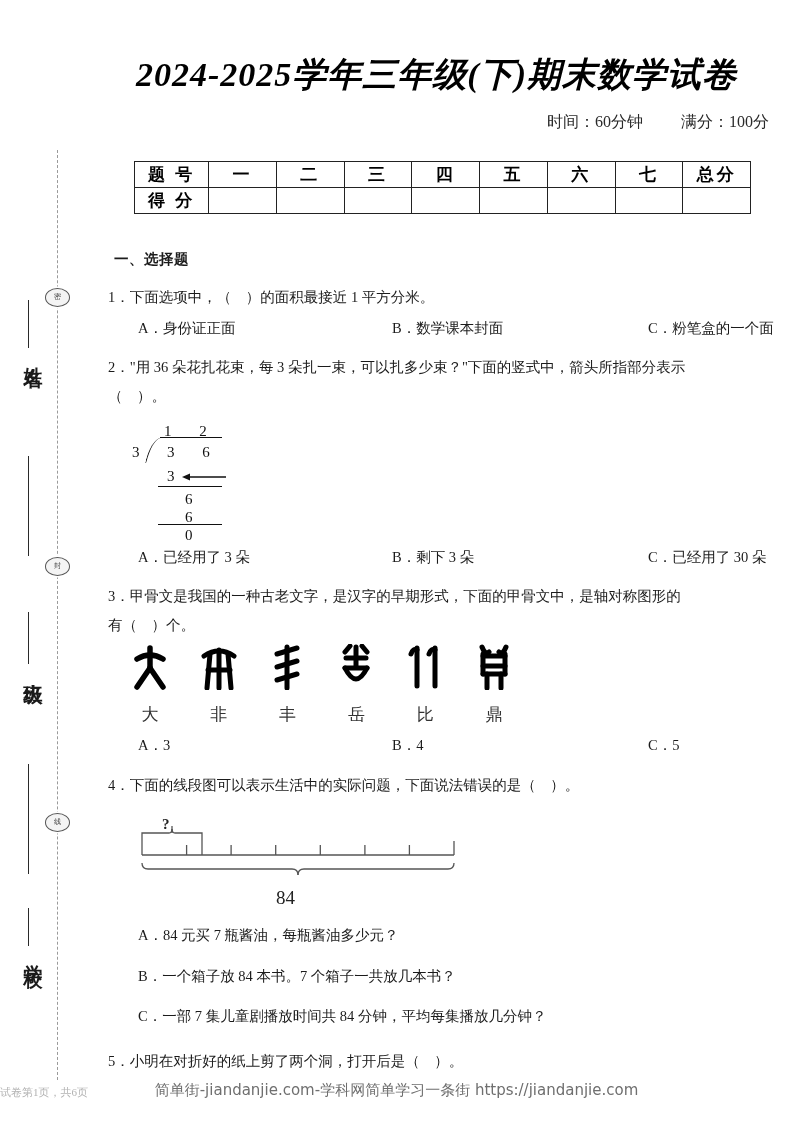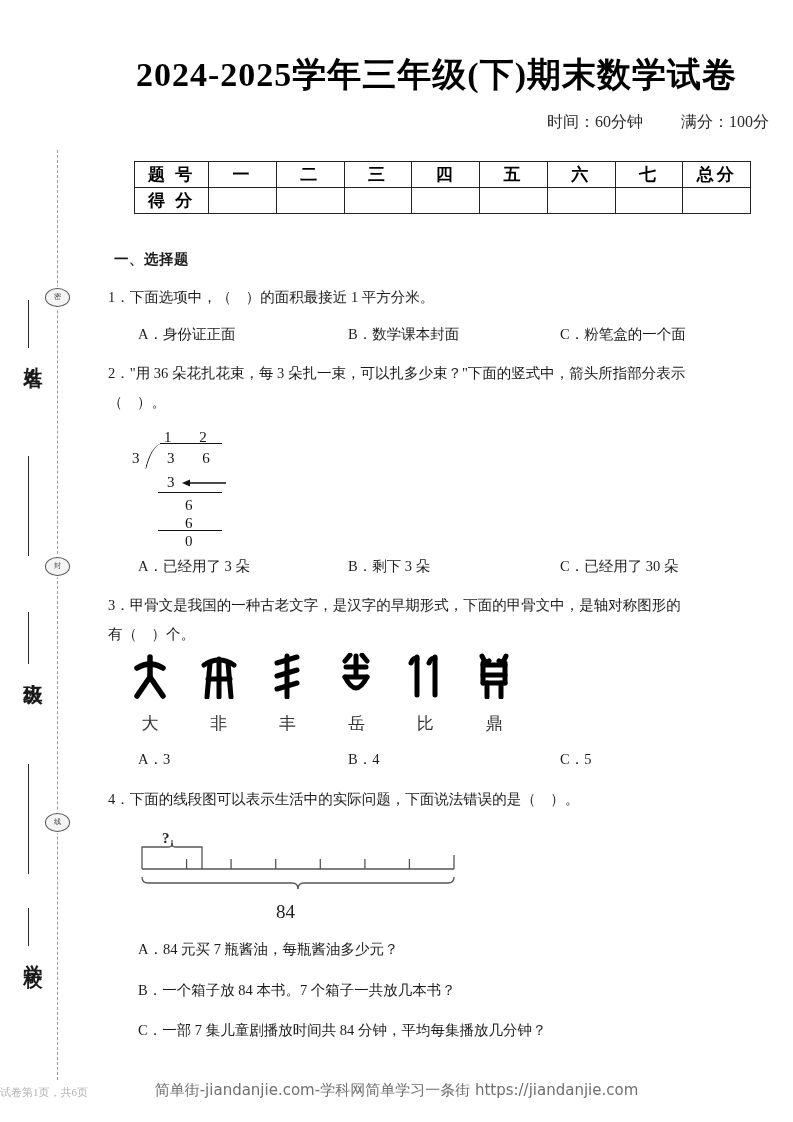--- a/index.html
+++ b/index.html
@@ -87,20 +87,21 @@
   #paper-title {
     margin: 0;
     padding-top: 52px;
     padding-right: 12px;
     text-align: center;
     font-size: 34px;
     font-weight: bold;
     letter-spacing: 1px;
     font-family: "Liberation Serif", "DejaVu Serif", serif;
     color: #000;
+    font-style: italic;
   }
 
   #meta-line {
     margin-top: 14px;
     padding-right: 24px;
     text-align: right;
     font-size: 16px;
     color: #2a2a2a;
   }
   #meta-line .meta-item { display: inline-block; }
@@ -146,24 +147,25 @@
   .q-text {
     margin: 0;
     text-align: justify;
     line-height: 1.95;
   }
   .q-cont {
     margin: 0;
     line-height: 1.95;
   }
   .opt-row {
-    margin: 9px 0 0 0;
+    margin: 3px 0 0 0;
     padding-left: 30px;
     display: flex;
     line-height: 1.9;
+    gap: 44px;
   }
   .opt-row .opt { white-space: nowrap; }
   .opt-row.cols3 .opt:nth-child(1) { width: 210px; }
   .opt-row.cols3 .opt:nth-child(2) { width: 212px; }
   .opt-row.num3  .opt:nth-child(1) { width: 210px; }
   .opt-row.num3  .opt:nth-child(2) { width: 212px; }
   .opt-stack { padding-left: 30px; margin-top: 17px; }
   .opt-stack .opt { margin-top: 13px; line-height: 1.9; }
 
   
@@ -508,20 +510,23 @@
         <span class="seg-total">84</span>
       </div>
 
       <div class="opt-stack">
         <div class="opt">A．84 元买 7 瓶酱油，每瓶酱油多少元？</div>
         <div class="opt">B．一个箱子放 84 本书。7 个箱子一共放几本书？</div>
         <div class="opt">C．一部 7 集儿童剧播放时间共 84 分钟，平均每集播放几分钟？</div>
       </div>
     </div>
 
+    <div class="question" style="margin-top:16px;">
+      <p class="q-text">5．小明在对折好的纸上剪了两个洞，打开后是（　）。</p>
+    </div>
 
   </div>
 </div>
 
 <div id="footer">
   <div id="footer-watermark">简单街-jiandanjie.com-学科网简单学习一条街 https://jiandanjie.com</div>
   <div id="footer-pagenum">试卷第1页，共6页</div>
 </div>
 
 </body></html>

